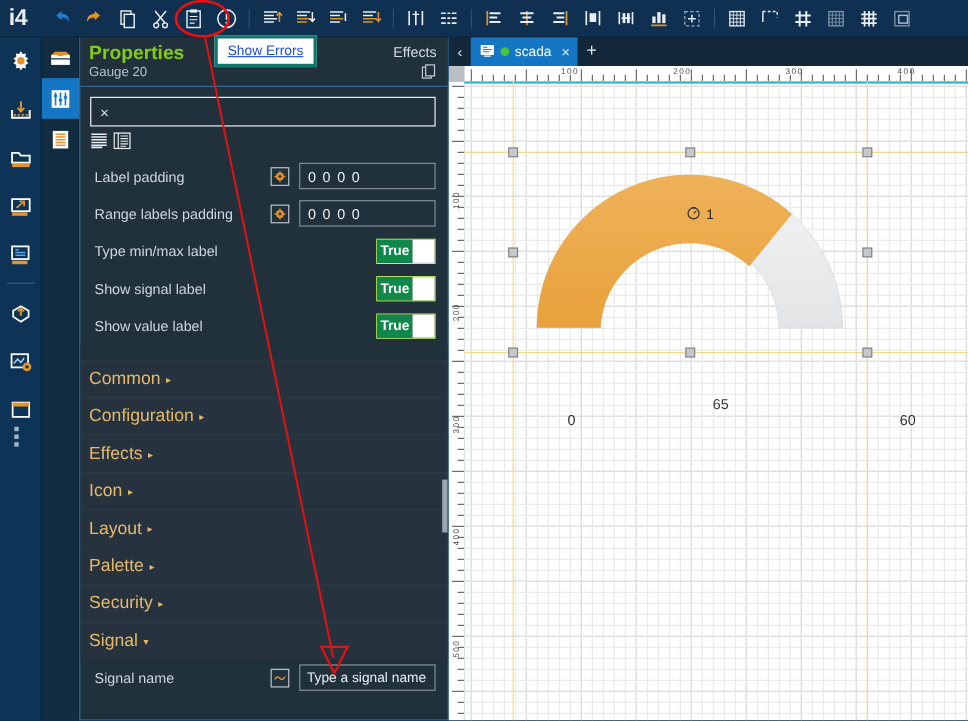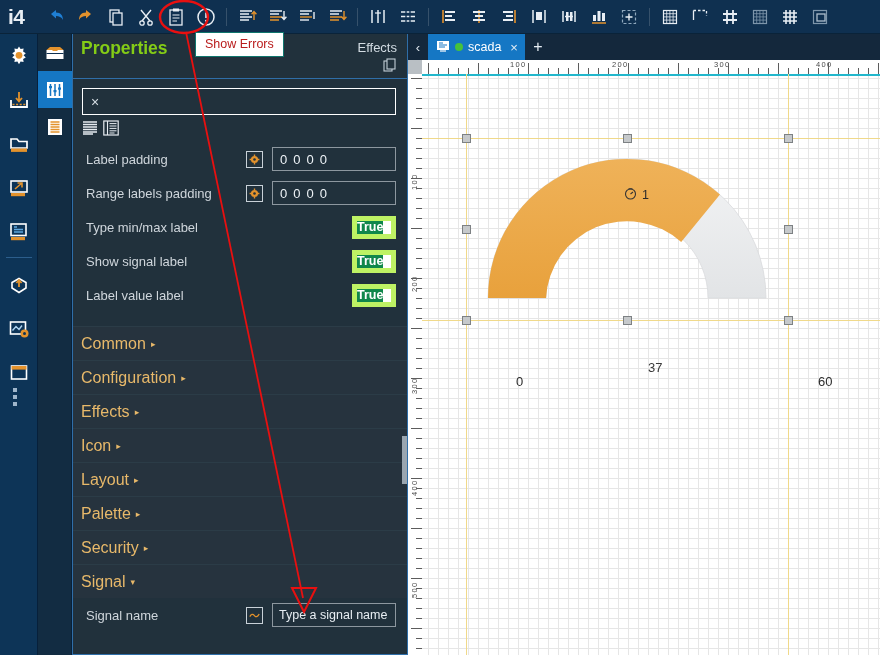--- a/index.html
+++ b/index.html
@@ -28,24 +28,24 @@
     width: 26px; height: 26px; margin: 0 2px;
     display: flex; align-items: center; justify-content: center;
     position: relative;
   }
   .tb-sep { width: 1px; height: 18px; background: #36516b; margin: 0 5px; }
   .tb-gap { width: 6px; }
 
   
   #tooltip-show-errors {
     position: absolute; left: 195px; top: 32px;
-    background: #ffffff; color: #b91c1c;
+    background: #ffffff; color: #1d4ed8;
     font-size: 12.5px; padding: 4px 9px 5px 9px;
-    border: 1px solid #0f766e;
-    white-space: nowrap; z-index: 60;
+    border: 3px solid #0f766e;
+    white-space: nowrap; z-index: 60; text-decoration: underline;
   }
 
   
   #annotation { position: absolute; left: 0; top: 0; width: 880px; height: 655px;
     pointer-events: none; z-index: 80; }
 
   
   #rail {
     position: absolute; left: 0; top: 34px; width: 38px; height: 621px;
     background: #0d3457;
@@ -130,21 +130,21 @@
     display: flex; align-items: center; justify-content: center;
     margin-right: 9px; flex: none;
   }
   .prop-field {
     width: 124px; height: 24px; background: #21313c;
     border: 1px solid #8d979f; color: #eef3f7;
     font-size: 13px; display: flex; align-items: center; padding-left: 7px;
     letter-spacing: 1.2px;
   }
   .toggle {
-    width: 44px; height: 23px; display: flex; border: 5px solid #bef264;
+    width: 54px; height: 23px; display: flex; border: 1px solid #bef264;
   }
   .toggle .t-lbl {
     flex: 1; background: #10874b; color: #ffffff; font-size: 12.5px;
     font-weight: bold; display: flex; align-items: center; justify-content: center;
   }
   .toggle .t-knob { width: 20px; background: #ffffff; }
   .signal-field {
     width: 124px; height: 24px; background: #21313c;
     border: 1px solid #8d979f; color: #e7edf2;
     font-size: 12.5px; display: flex; align-items: center; padding-left: 6px;
@@ -504,20 +504,21 @@
         <rect x="4" y="3" width="14" height="16" fill="#ffffff"></rect>
         <path d="M6.5 6 H15.5 M6.5 8.5 H15.5 M6.5 11 H15.5 M6.5 13.5 H15.5 M6.5 16 H15.5" stroke="#e3922c" stroke-width="1.3"></path>
       </svg>
     </div>
   </div>
 
   <div id="props">
 
     <div id="props-header">
       <div id="props-title">Properties</div>
+      <div id="props-subtitle">Gauge 20</div>
       <div id="props-widget-type">Effects</div>
       <div id="props-copy-icon">
         <svg width="14" height="14" viewBox="0 0 14 14">
           <rect x="1" y="3" width="8" height="10" fill="none" stroke="#c4ced7" stroke-width="1.1"></rect>
           <rect x="4" y="1" width="8" height="10" fill="#21313c" stroke="#c4ced7" stroke-width="1.1"></rect>
         </svg>
       </div>
     </div>
 
     <div id="search-row">
@@ -576,21 +577,21 @@
 
     <div class="prop-row">
       <span class="prop-label">Show signal label</span>
       <span class="toggle">
         <span class="t-lbl">True</span>
         <span class="t-knob"></span>
       </span>
     </div>
 
     <div class="prop-row">
-      <span class="prop-label">Label value label</span>
+      <span class="prop-label">Show value label</span>
       <span class="toggle">
         <span class="t-lbl">True</span>
         <span class="t-knob"></span>
       </span>
     </div>
 
     <div class="spacer-row"></div>
 
     <div class="sec-row">
       <span class="sec-label">Common</span>
@@ -815,21 +816,21 @@
           <span>
             <svg width="13" height="13" viewBox="0 0 13 13">
               <circle cx="6.5" cy="7" r="5" fill="none" stroke="#333" stroke-width="1.1"></circle>
               <path d="M6.5 7 L9 5" stroke="#333" stroke-width="1.1"></path>
               <path d="M4.5 1.8 L8.5 1.8" stroke="#333" stroke-width="1.1"></path>
             </svg>
           </span>
           <span>1</span>
         </div>
 
-        <div id="gauge-value-label">37</div>
+        <div id="gauge-value-label">65</div>
         <div id="gauge-min-label">0</div>
         <div id="gauge-max-label">60</div>
 
         
         <div class="handle" style="left:-4px;  top:-4px;"></div>
         <div class="handle" style="left:157px; top:-4px;"></div>
         <div class="handle" style="left:318px; top:-4px;"></div>
         <div class="handle" style="left:-4px;  top:87px;"></div>
         <div class="handle" style="left:318px; top:87px;"></div>
         <div class="handle" style="left:-4px;  top:178px;"></div>

